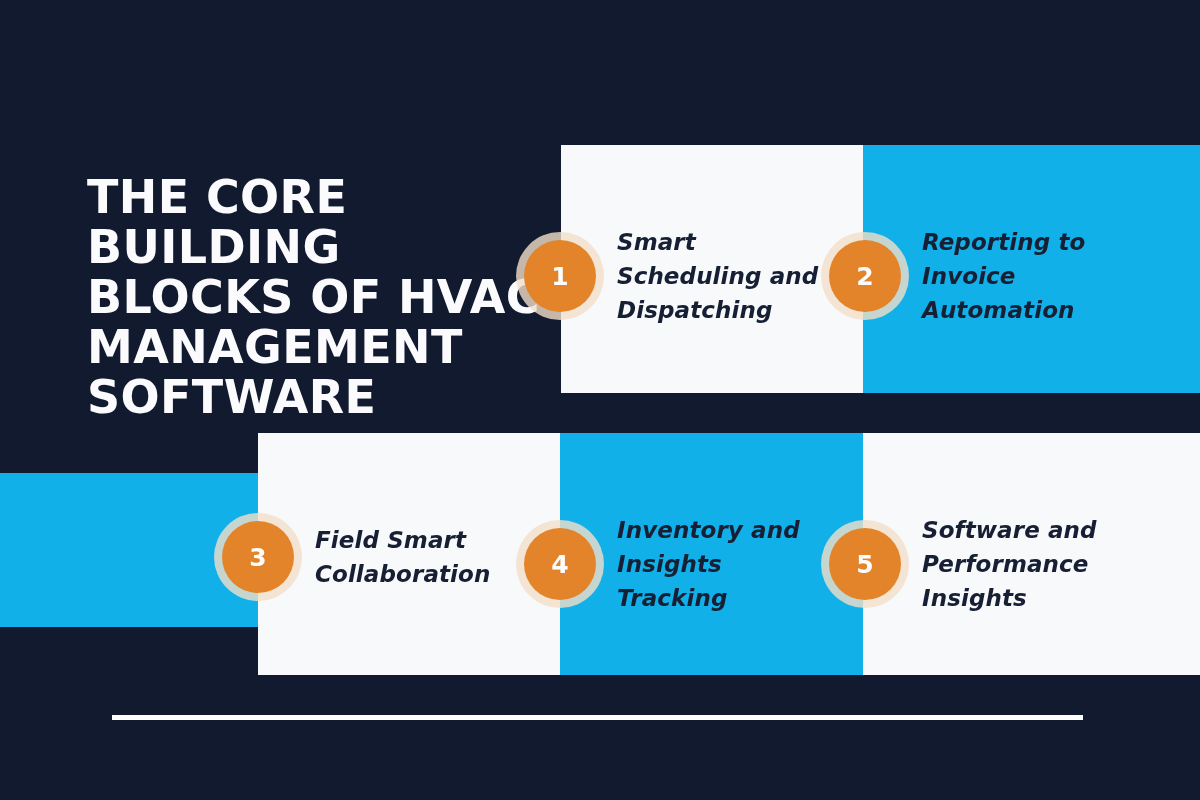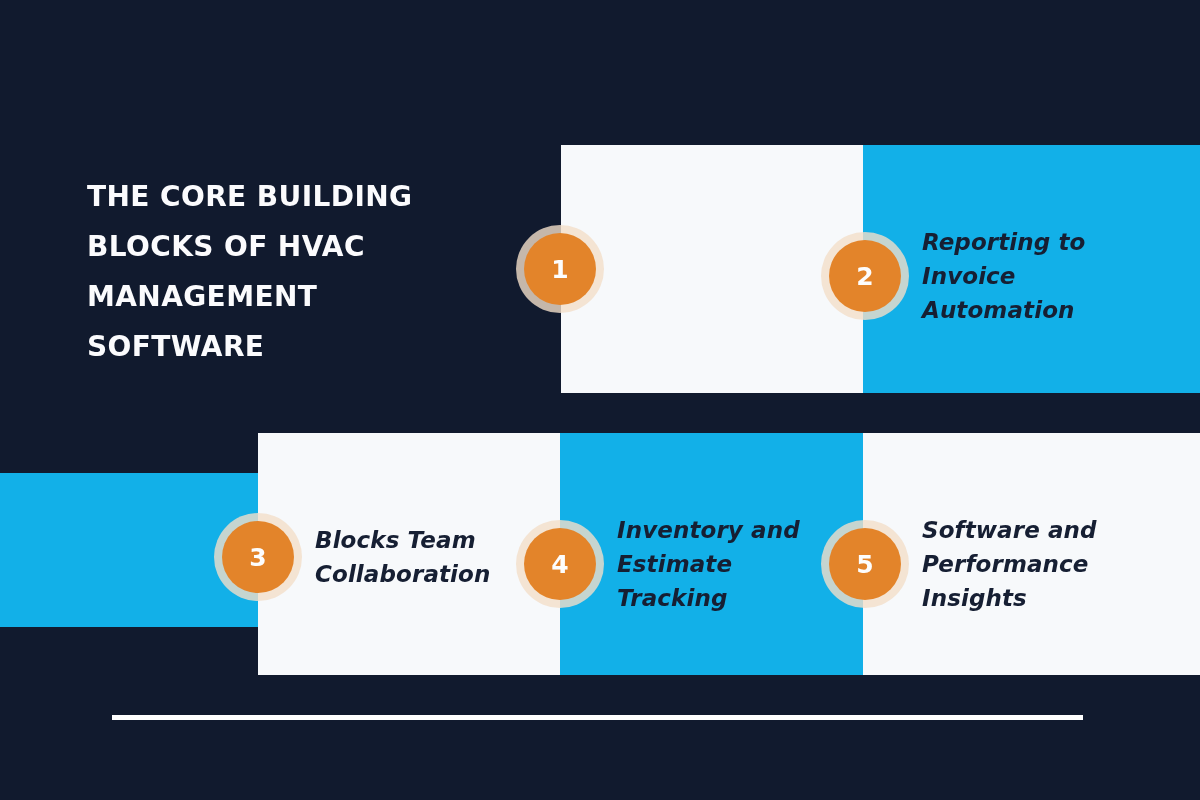--- a/index.html
+++ b/index.html
@@ -19,21 +19,21 @@
 
   
   .title {
     position: absolute;
     left: 87px;
     top: 172px;
     width: 460px;
     color: #fbfbfd;
     font-family: "DejaVu Sans", "Liberation Sans", sans-serif;
     font-weight: bold;
-    font-size: 28px;
+    font-size: 46px;
     line-height: 50px;
     letter-spacing: 0.4px;
     text-transform: uppercase;
     white-space: pre-line;
   }
 
   
   .panel {
     position: absolute;
   }
@@ -138,20 +138,23 @@
 Management
 Software</div>
 
   <div class="card card-1">
     <div class="badge-wrap">
       <div class="badge-ring"></div>
       <div class="badge">
         <span class="badge-num">1</span>
       </div>
     </div>
+    <div class="card-label">Smart
+Scheduling and
+Dispatching</div>
   </div>
 
   <div class="card card-2">
     <div class="badge-wrap">
       <div class="badge-ring"></div>
       <div class="badge">
         <span class="badge-num">2</span>
       </div>
     </div>
     <div class="card-label">Reporting to
@@ -159,33 +162,33 @@
 Automation</div>
   </div>
 
   <div class="card card-3">
     <div class="badge-wrap">
       <div class="badge-ring"></div>
       <div class="badge">
         <span class="badge-num">3</span>
       </div>
     </div>
-    <div class="card-label">Blocks Team
+    <div class="card-label">Field Smart
 Collaboration</div>
   </div>
 
   <div class="card card-4">
     <div class="badge-wrap">
       <div class="badge-ring"></div>
       <div class="badge">
         <span class="badge-num">4</span>
       </div>
     </div>
     <div class="card-label">Inventory and
-Estimate
+Insights
 Tracking</div>
   </div>
 
   <div class="card card-5">
     <div class="badge-wrap">
       <div class="badge-ring"></div>
       <div class="badge">
         <span class="badge-num">5</span>
       </div>
     </div>

